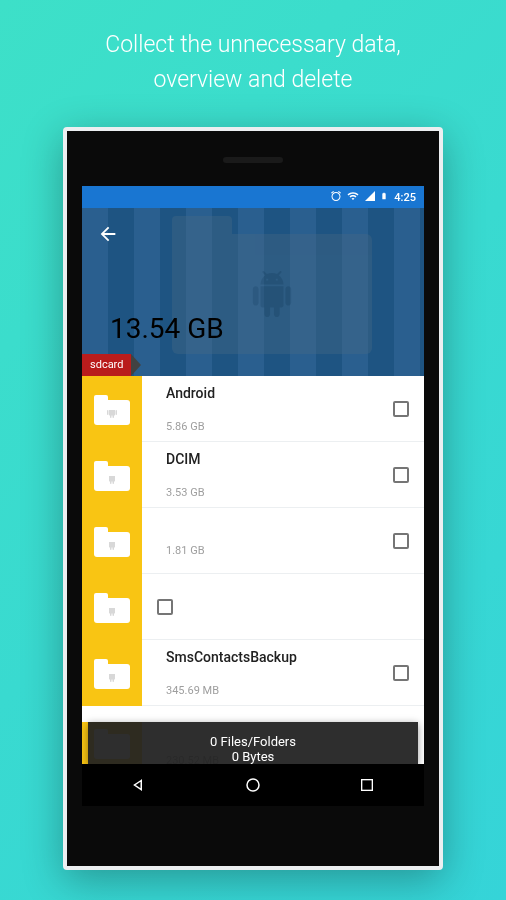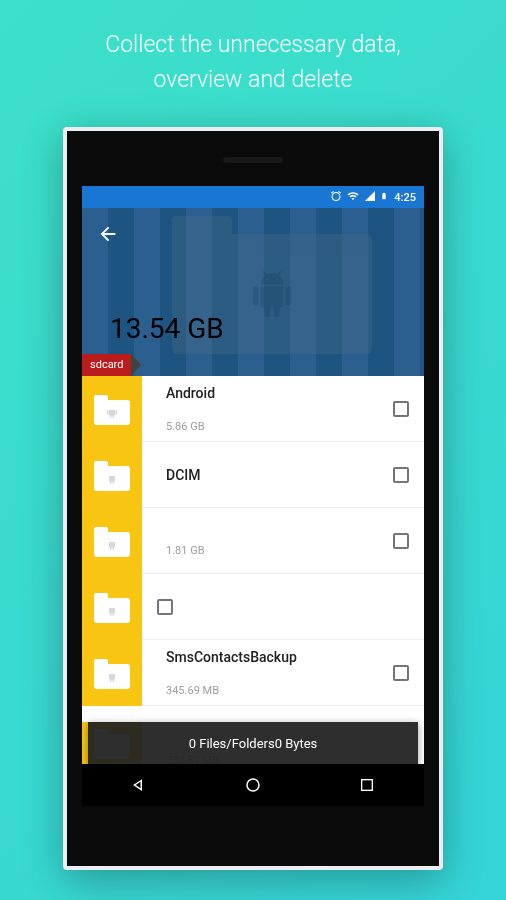--- a/index.html
+++ b/index.html
@@ -179,24 +179,25 @@
 
 .selection-bar {
   position: absolute;
   bottom: 42px;
   left: 6px; right: 6px;
   height: 42px;
   background: rgba(33,33,33,0.94);
   color: #fff;
   display: flex;
   align-items: center;
-  justify-content: center;
+  justify-content: flex-end;
   padding: 0 14px;
   font-size: 13px;
   box-shadow: 0 2px 8px rgba(0,0,0,0.4);
+  flex-direction: column;
 }
 
 .navbar {
   position: absolute;
   bottom: 0; left: 0; right: 0;
   height: 42px;
   background: #000;
   display: flex;
   align-items: center;
   justify-content: space-around;
@@ -298,20 +299,21 @@
               <div class="f-tab"></div>
               <div class="f-body">
                 <svg width="12" height="14" viewBox="0 0 24 24">
                   <path d="M6 18c0 .55.45 1 1 1h1v3.5c0 .83.67 1.5 1.5 1.5s1.5-.67 1.5-1.5V19h2v3.5c0 .83.67 1.5 1.5 1.5s1.5-.67 1.5-1.5V19h1c.55 0 1-.45 1-1V8H6v10z"></path>
                 </svg>
               </div>
             </div>
         </div>
         <div class="row-text">
           <div class="row-name">DCIM</div>
+          <div class="row-size">3.53 GB</div>
         </div>
         <div class="row-check">
             <div class="checkbox"></div>
           </div>
       </div>
       <div class="row">
         <div class="row-icon-col">
           <div class="folder-ic">
               <div class="f-tab"></div>
               <div class="f-body">

